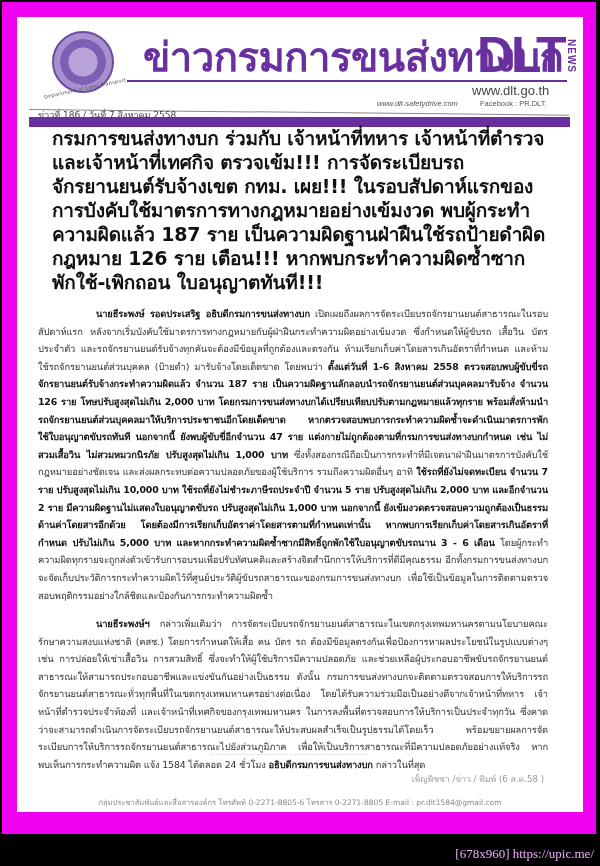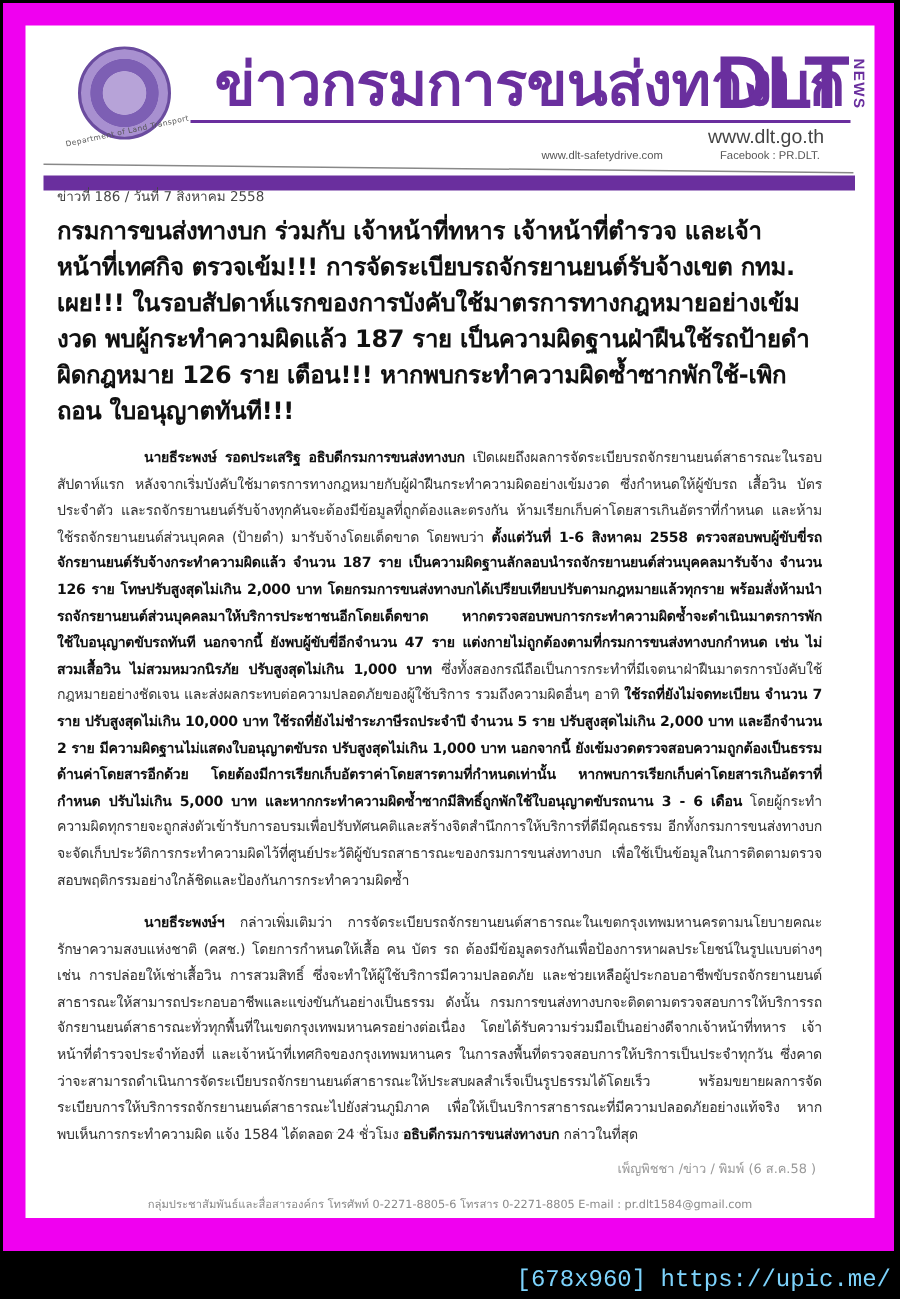--- a/index.html
+++ b/index.html
@@ -32,37 +32,37 @@
   }
   .dlt-logo {
     position:absolute; left:440px; top:14px; height:48px; display:flex; align-items:center;margin-left:20px;
   }
   .dlt-letters { font-size:50px; font-weight:bold; color:#6a2f9e; line-height:50px; letter-spacing:-2px;
     -webkit-text-stroke:0; font-family:"Liberation Sans", sans-serif; }
   .dlt-news { writing-mode:vertical-rl; font-size:10px; font-weight:bold; color:#6a2f9e; margin-left:2px; margin-top:2px; letter-spacing:1px; font-family:"Liberation Sans", sans-serif; }
   .title-rule { position:absolute; left:110px; top:63px; width:440px; height:2px; background:#6a2f9e; }
   .slogan { position:absolute; left:110px; top:68px; font-size:10px; color:#333; white-space:nowrap; }
   .site-main { position:absolute; left:455px; top:66px; font-size:13px; color:#444; font-family:"Liberation Sans", sans-serif; }
-  .site-safety { position:absolute; left:344px; top:82px; font-size:7.5px; color:#555; font-family:"Liberation Sans", sans-serif; }
+  .site-safety { position:absolute; left:360px; top:82px; font-size:7.5px; color:#555; font-family:"Liberation Sans", sans-serif;font-style:italic; }
   .site-fb { position:absolute; left:463px; top:82px; font-size:7.5px; color:#555; font-family:"Liberation Sans", sans-serif; }
   .thin-line { position:absolute; left:12px; top:92px; width:540px; height:1px; background:#888; transform:rotate(0.6deg); transform-origin:left; }
   .purple-bar { position:absolute; left:12px; top:100px; width:541px; height:10px; background:#6a2f9e; }
 
   
   .content { position:absolute; left:26px; top:122px; width:520px; color:#222; }
   .dateline { font-size:9px; color:#444; margin:0 0 4px 10px; }
-  .headline { font-size:16px; font-weight:bold; line-height:24px; color:#111; margin:0 0 2px 10px; letter-spacing:-0.2px; }
+  .headline { font-size:19px; font-weight:bold; line-height:24px; color:#111; margin:0 0 2px 24px; letter-spacing:-0.2px; }
   .para { font-size:9.4px; line-height:17.6px; margin:11px 0 0 10px; color:#333; text-align:justify; letter-spacing:-0.15px; }
   .para b { color:#111; }
   .indent { display:inline-block; width:58px; }
   .sign-row { position:absolute; top:748px; left:26px; width:520px; height:12px; }
   .dots { position:absolute; left:182px; top:-1px; font-size:7px; color:#aaa; letter-spacing:0.5px; }
   .credit { position:absolute; right:4px; top:-4px; font-size:8.6px; color:#999;margin-top:26px; }
   .footer { position:absolute; left:0; top:779px; width:566px; text-align:center; font-size:7.5px; color:#888; }
-  .watermark { position:absolute; right:6px; bottom:4px; color:#7dd3fc; font-size:16px; font-family:Liberation Mono, monospace; }
+  .watermark { position:absolute; right:6px; bottom:4px; color:#f0abfc; font-size:13px; font-family:Liberation Serif, serif; }
 </style>
 </head>
 <body>
 
 <div class="frame">
   <div class="paper">
 
     <div class="header">
       <div class="seal"></div>
       <div class="seal-caption">Department of Land Transport</div>
@@ -72,21 +72,21 @@
         <span class="dlt-news">NEWS</span>
       </div>
       <div class="title-rule"></div>
       <div class="site-main">www.dlt.go.th</div>
       <div class="site-safety">www.dlt-safetydrive.com</div>
       <div class="site-fb">Facebook : PR.DLT.</div>
       <div class="thin-line"></div>
       <div class="purple-bar"></div>
     </div>
 
-    <div class="content" style="left:11px; top:107px;">
+    <div class="content" style="left:11px; top:91px;">
       <div class="dateline">ข่าวที่ 186 / วันที่ 7 สิงหาคม 2558</div>
       <div class="headline">กรมการขนส่งทางบก ร่วมกับ เจ้าหน้าที่ทหาร เจ้าหน้าที่ตำรวจ และเจ้าหน้าที่เทศกิจ ตรวจเข้ม!!! การจัดระเบียบรถจักรยานยนต์รับจ้างเขต กทม. เผย!!! ในรอบสัปดาห์แรกของการบังคับใช้มาตรการทางกฎหมายอย่างเข้มงวด พบผู้กระทำความผิดแล้ว 187 ราย เป็นความผิดฐานฝ่าฝืนใช้รถป้ายดำผิดกฎหมาย 126 ราย เตือน!!!  หากพบกระทำความผิดซ้ำซากพักใช้-เพิกถอน ใบอนุญาตทันที!!!</div>
       <p class="para"><span class="indent"></span><b>นายธีระพงษ์ รอดประเสริฐ อธิบดีกรมการขนส่งทางบก</b><span> เปิดเผยถึงผลการจัดระเบียบรถจักรยานยนต์สาธารณะในรอบสัปดาห์แรก หลังจากเริ่มบังคับใช้มาตรการทางกฎหมายกับผู้ฝ่าฝืนกระทำความผิดอย่างเข้มงวด ซึ่งกำหนดให้ผู้ขับรถ เสื้อวิน บัตรประจำตัว และรถจักรยานยนต์รับจ้างทุกคันจะต้องมีข้อมูลที่ถูกต้องและตรงกัน ห้ามเรียกเก็บค่าโดยสารเกินอัตราที่กำหนด และห้ามใช้รถจักรยานยนต์ส่วนบุคคล (ป้ายดำ) มารับจ้างโดยเด็ดขาด โดยพบว่า </span><b>ตั้งแต่วันที่ 1-6 สิงหาคม 2558 ตรวจสอบพบผู้ขับขี่รถจักรยานยนต์รับจ้างกระทำความผิดแล้ว จำนวน 187 ราย เป็นความผิดฐานลักลอบนำรถจักรยานยนต์ส่วนบุคคลมารับจ้าง จำนวน 126 ราย โทษปรับสูงสุดไม่เกิน 2,000 บาท โดยกรมการขนส่งทางบกได้เปรียบเทียบปรับตามกฎหมายแล้วทุกราย พร้อมสั่งห้ามนำรถจักรยานยนต์ส่วนบุคคลมาให้บริการประชาชนอีกโดยเด็ดขาด หากตรวจสอบพบการกระทำความผิดซ้ำจะดำเนินมาตรการพักใช้ใบอนุญาตขับรถทันที นอกจากนี้ ยังพบผู้ขับขี่อีกจำนวน 47 ราย แต่งกายไม่ถูกต้องตามที่กรมการขนส่งทางบกกำหนด เช่น ไม่สวมเสื้อวิน ไม่สวมหมวกนิรภัย ปรับสูงสุดไม่เกิน 1,000 บาท</b><span> ซึ่งทั้งสองกรณีถือเป็นการกระทำที่มีเจตนาฝ่าฝืนมาตรการบังคับใช้กฎหมายอย่างชัดเจน และส่งผลกระทบต่อความปลอดภัยของผู้ใช้บริการ รวมถึงความผิดอื่นๆ อาทิ </span><b>ใช้รถที่ยังไม่จดทะเบียน จำนวน 7 ราย ปรับสูงสุดไม่เกิน 10,000 บาท ใช้รถที่ยังไม่ชำระภาษีรถประจำปี จำนวน 5 ราย ปรับสูงสุดไม่เกิน 2,000 บาท และอีกจำนวน 2 ราย มีความผิดฐานไม่แสดงใบอนุญาตขับรถ ปรับสูงสุดไม่เกิน 1,000 บาท นอกจากนี้ ยังเข้มงวดตรวจสอบความถูกต้องเป็นธรรมด้านค่าโดยสารอีกด้วย โดยต้องมีการเรียกเก็บอัตราค่าโดยสารตามที่กำหนดเท่านั้น หากพบการเรียกเก็บค่าโดยสารเกินอัตราที่กำหนด ปรับไม่เกิน 5,000 บาท และหากกระทำความผิดซ้ำซากมีสิทธิ์ถูกพักใช้ใบอนุญาตขับรถนาน 3 - 6 เดือน</b><span> โดยผู้กระทำความผิดทุกรายจะถูกส่งตัวเข้ารับการอบรมเพื่อปรับทัศนคติและสร้างจิตสำนึกการให้บริการที่ดีมีคุณธรรม อีกทั้งกรมการขนส่งทางบกจะจัดเก็บประวัติการกระทำความผิดไว้ที่ศูนย์ประวัติผู้ขับรถสาธารณะของกรมการขนส่งทางบก เพื่อใช้เป็นข้อมูลในการติดตามตรวจสอบพฤติกรรมอย่างใกล้ชิดและป้องกันการกระทำความผิดซ้ำ</span></p>
       <p class="para"><span class="indent"></span><b>นายธีระพงษ์ฯ</b><span> กล่าวเพิ่มเติมว่า การจัดระเบียบรถจักรยานยนต์สาธารณะในเขตกรุงเทพมหานครตามนโยบายคณะรักษาความสงบแห่งชาติ (คสช.) โดยการกำหนดให้เสื้อ คน บัตร รถ ต้องมีข้อมูลตรงกันเพื่อป้องการหาผลประโยชน์ในรูปแบบต่างๆ เช่น การปล่อยให้เช่าเสื้อวิน การสวมสิทธิ์ ซึ่งจะทำให้ผู้ใช้บริการมีความปลอดภัย และช่วยเหลือผู้ประกอบอาชีพขับรถจักรยานยนต์สาธารณะให้สามารถประกอบอาชีพและแข่งขันกันอย่างเป็นธรรม ดังนั้น กรมการขนส่งทางบกจะติดตามตรวจสอบการให้บริการรถจักรยานยนต์สาธารณะทั่วทุกพื้นที่ในเขตกรุงเทพมหานครอย่างต่อเนื่อง โดยได้รับความร่วมมือเป็นอย่างดีจากเจ้าหน้าที่ทหาร เจ้าหน้าที่ตำรวจประจำท้องที่ และเจ้าหน้าที่เทศกิจของกรุงเทพมหานคร ในการลงพื้นที่ตรวจสอบการให้บริการเป็นประจำทุกวัน ซึ่งคาดว่าจะสามารถดำเนินการจัดระเบียบรถจักรยานยนต์สาธารณะให้ประสบผลสำเร็จเป็นรูปธรรมได้โดยเร็ว พร้อมขยายผลการจัดระเบียบการให้บริการรถจักรยานยนต์สาธารณะไปยังส่วนภูมิภาค เพื่อให้เป็นบริการสาธารณะที่มีความปลอดภัยอย่างแท้จริง หากพบเห็นการกระทำความผิด แจ้ง 1584 ได้ตลอด 24 ชั่วโมง </span><b>อธิบดีกรมการขนส่งทางบก</b><span> กล่าวในที่สุด</span></p>
     </div>
 
     <div class="sign-row" style="left:11px; top:733px;">
       <span class="dots">..........................................................</span>
       <span class="credit">เพ็ญพิชชา /ข่าว / พิมพ์  (6 ส.ค.58 )</span>
     </div>

